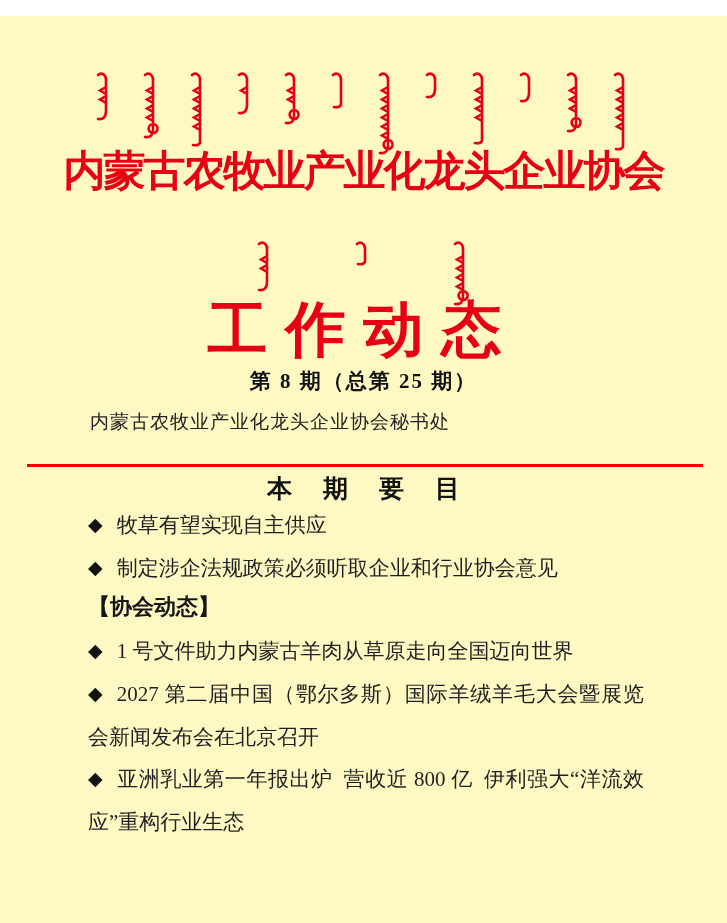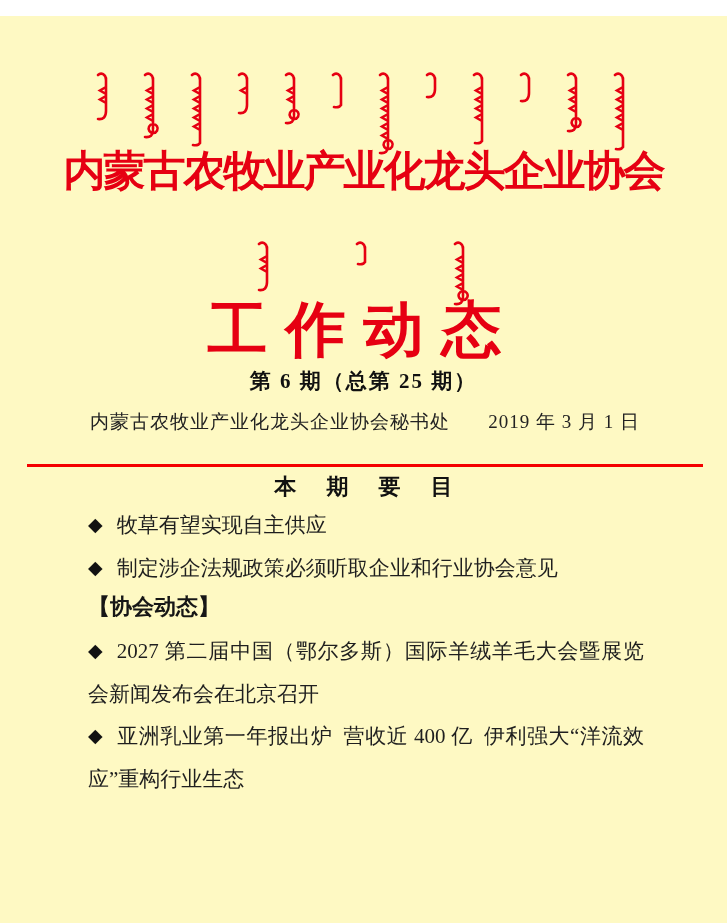--- a/index.html
+++ b/index.html
@@ -44,21 +44,21 @@
     font-size:19px;color:#222222;letter-spacing:1px;gap:12px;
   }
   .red-divider{
     position:absolute;top:448px;left:27px;width:676px;height:3px;
     background:#f40000;border:none;margin:0;
   }
   .toc-heading{
     position:absolute;top:456px;left:0;right:0;
     text-align:center;
     font-family:"Liberation Sans","DejaVu Sans",sans-serif;
-    font-size:22px;font-weight:bold;letter-spacing:12px;padding-left:12px;
+    font-size:25px;font-weight:bold;letter-spacing:12px;padding-left:12px;
     color:#111111;
   }
   
   .toc{
     position:absolute;top:488px;left:88px;width:556px;
   }
   .section-header{
     font-family:"Liberation Sans","DejaVu Sans",sans-serif;
     font-size:22px;font-weight:bold;line-height:34px;
     margin:0 0 6px 0;color:#161616;
@@ -125,44 +125,46 @@
       <svg width="18" height="26" viewBox="0 0 18 26">
         <path d="M10,9 C10,3 5,1 2,4 M10,7 L10,14 M10,14 L10,22 M10,22 q-2,3 -7,2 " fill="none" stroke="#e60012" stroke-width="2.6" stroke-linecap="round"></path>
       </svg>
       <svg width="18" height="68" viewBox="0 0 18 68">
         <path d="M10,9 C10,3 5,1 2,4 M10,7 L10,56 M10,16 l-6,3.5 l6,3.5 M10,25 l-6,3.5 l6,3.5 M10,34 l-6,3.5 l6,3.5 M10,43 l-6,3.5 l6,3.5 M10,51 a4.5,4.5 0 1,1 -0.2,0.01 M10,57 q0,8 -8,7 " fill="none" stroke="#e60012" stroke-width="2.6" stroke-linecap="round"></path>
       </svg>
     </div>
 
   <div class="bulletin-title">工作动态</div>
 
-  <div class="issue-line">第 6 期（总第 25 期）</div>
+  <div class="issue-line">第 8 期（总第 25 期）</div>
 
   <div class="publisher-row">
     <span>内蒙古农牧业产业化龙头企业协会秘书处</span>
-    <span>2019 年 3 月 1 日</span>
   </div>
 
   <div class="red-divider"></div>
 
   <div class="toc-heading">本 期 要 目</div>
 
   <div class="toc">
 
 
     <p class="toc-item">
       <span class="bullet">◆</span><span>牧草有望实现自主供应</span>
     </p>
     <p class="toc-item">
       <span class="bullet">◆</span><span>制定涉企法规政策必须听取企业和行业协会意见</span>
     </p>
 
     <p class="section-header">【协会动态】</p>
 
     <p class="toc-item">
+      <span class="bullet">◆</span><span>1 号文件助力内蒙古羊肉从草原走向全国迈向世界</span>
+    </p>
+    <p class="toc-item">
       <span class="bullet">◆</span><span>2027 第二届中国（鄂尔多斯）国际羊绒羊毛大会暨展览会新闻发布会在北京召开</span>
     </p>
     <p class="toc-item">
-      <span class="bullet">◆</span><span>亚洲乳业第一年报出炉 营收近 400 亿 伊利强大“洋流效应”重构行业生态</span>
+      <span class="bullet">◆</span><span>亚洲乳业第一年报出炉 营收近 800 亿 伊利强大“洋流效应”重构行业生态</span>
     </p>
 
   </div>
 </div>
 
 </body></html>

